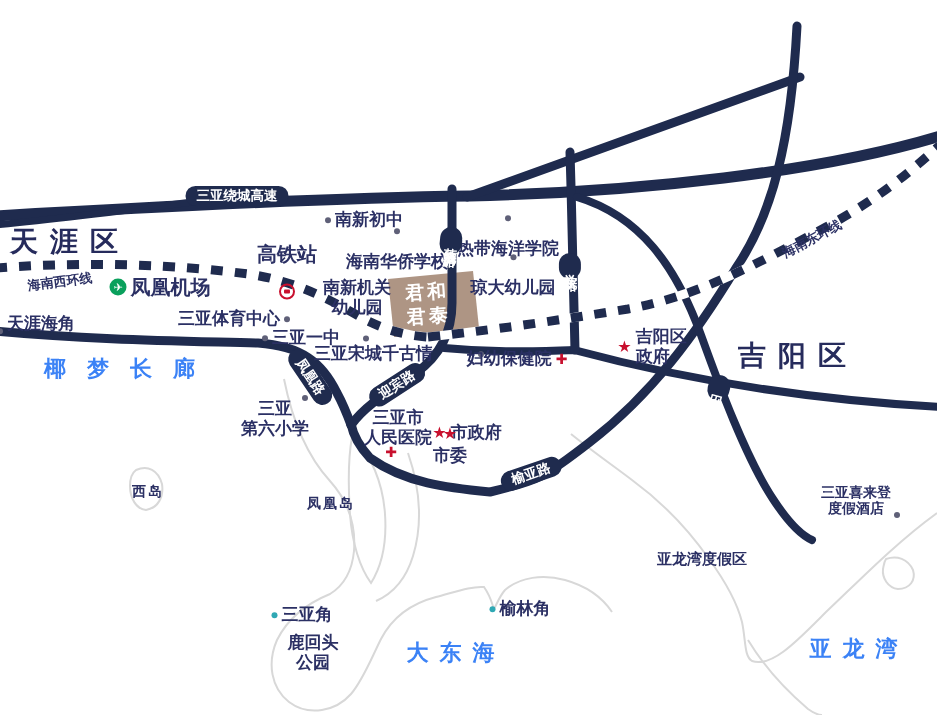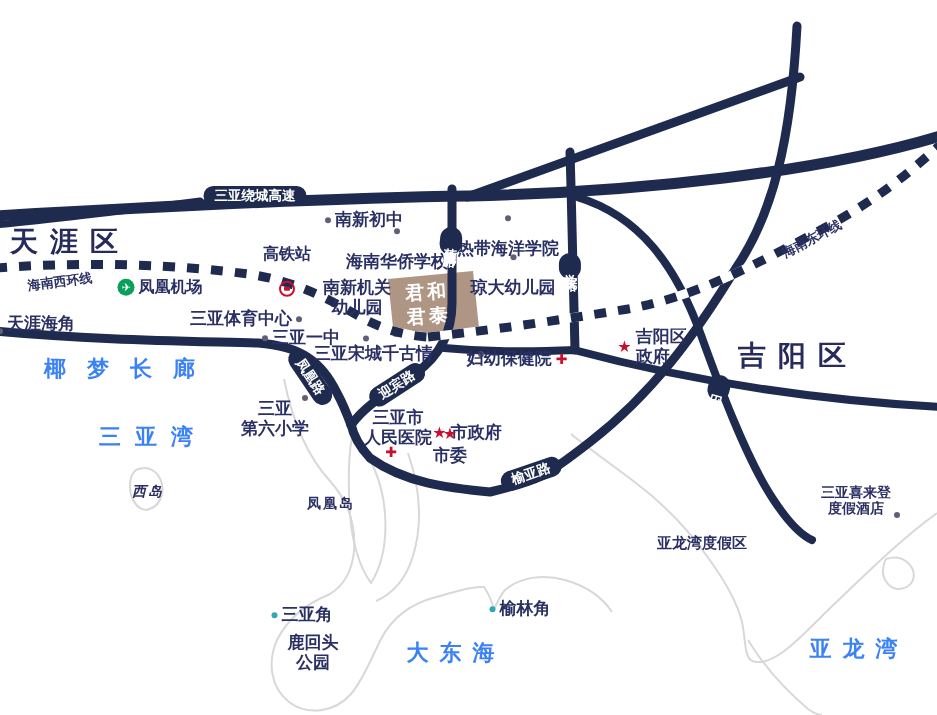--- a/index.html
+++ b/index.html
@@ -24,21 +24,21 @@
   .star-icon{color:#c8102e;font-size:16px;line-height:1;}
   .star-icon::before{content:"★";}
   .cross-icon{color:#c8102e;font-size:14px;line-height:1;font-weight:bold;}
   .cross-icon::before{content:"✚";}
   .plane-icon{width:17px;height:17px;border-radius:50%;background:#0aa05c;color:#fff;
         display:inline-flex;align-items:center;justify-content:center;font-size:11px;flex:0 0 auto;}
   .plane-icon::before{content:"✈";}
   .train-icon{width:12px;height:12px;border-radius:50%;border:2px solid #c8102e;
         display:inline-flex;align-items:center;justify-content:center;}
   .train-icon::before{content:"";width:6px;height:4px;background:#c8102e;border-radius:1px;}
-  .big{font-size:16px;}
+  .big{font-size:20px;}
   .proj-lbl{color:#fff;font-size:19px;letter-spacing:3px;line-height:1.25;z-index:7;}
   .mark{position:absolute;transform:translate(-50%,-50%);z-index:5;}
 </style>
 </head>
 <body>
 
 <div id="map">
 
   <svg width="937" height="715" viewBox="0 0 937 715">
 
@@ -83,28 +83,27 @@
     </g>
   </svg>
 
   <div class="lbl proj-lbl" style="left:428px;top:304px;transform:translate(-50%,-50%) rotate(-4deg);">君和
 君泰</div>
 
   <div class="lbl district" style="left:70px;top:242px;">天涯区</div>
   <div class="lbl district" style="left:798px;top:356px;">吉阳区</div>
 
   <div class="lbl area-lg" style="left:130px;top:369px;letter-spacing:21px;">椰梦长廊</div>
-  <div class="lbl area-lg" style="left:153px;top:437px;letter-spacing:14px;">三亚湾</div>
-  <div class="lbl area-sm" style="left:148px;top:491px;font-style:italic;">西岛</div>
+  <div class="lbl area-sm" style="left:148px;top:491px;">西岛</div>
   <div class="lbl area-sm" style="left:331px;top:503px;">凤凰岛</div>
   <div class="lbl area-lg" style="left:456px;top:653px;">大东海</div>
   <div class="lbl area-lg" style="left:859px;top:649px;">亚龙湾</div>
-  <div class="lbl" style="left:702px;top:543px;font-size:15px;">亚龙湾度假区</div>
+  <div class="lbl" style="left:702px;top:559px;font-size:15px;">亚龙湾度假区</div>
 
-  <div class="pill" style="left:255px;top:196px;text-align:center;">三亚绕城高速</div>
+  <div class="pill" style="left:237px;top:196px;text-align:center;">三亚绕城高速</div>
   <div class="pill vert" style="left:451px;top:241px;transform:translate(-50%,-50%) rotate(6deg);">落笔洞路</div>
   <div class="pill vert" style="left:570px;top:266px;">学院路</div>
   <div class="pill" style="left:310px;top:377px;transform:translate(-50%,-50%) rotate(56deg);">凤凰路</div>
   <div class="pill" style="left:397px;top:385px;transform:translate(-50%,-50%) rotate(-33deg);">迎宾路</div>
   <div class="pill" style="left:531px;top:474px;transform:translate(-50%,-50%) rotate(-19deg);">榆亚路</div>
   <div class="pill vert" style="left:719px;top:388px;transform:translate(-50%,-50%) rotate(16deg);">田独路</div>
 
   <div class="rail-lbl" style="left:60px;top:282px;transform:translate(-50%,-50%) rotate(-7deg);">海南西环线</div>
   <div class="rail-lbl" style="left:812px;top:239px;transform:translate(-50%,-50%) rotate(-28deg);">海南东环线</div>
 
@@ -113,21 +112,21 @@
     <span>凤凰机场</span>
   </div>
   <div class="lbl poi col big" style="left:287px;top:271px;">
     <span>高铁站</span>
     <span class="train-icon"></span>
   </div>
   <div class="lbl poi" style="left:36px;top:324px;align-items:flex-end;">
     <span class="dot"></span>
     <span>天涯海角</span>
   </div>
-  <div class="lbl poi" style="left:246px;top:319px;">
+  <div class="lbl poi" style="left:234px;top:319px;">
     <span>三亚体育中心</span>
     <span class="dot"></span>
   </div>
   <div class="lbl poi" style="left:301px;top:338px;">
     <span class="dot"></span>
     <span>三亚一中</span>
   </div>
   <div class="lbl poi" style="left:364px;top:220px;">
     <span class="dot"></span>
     <span>南新初中</span>

